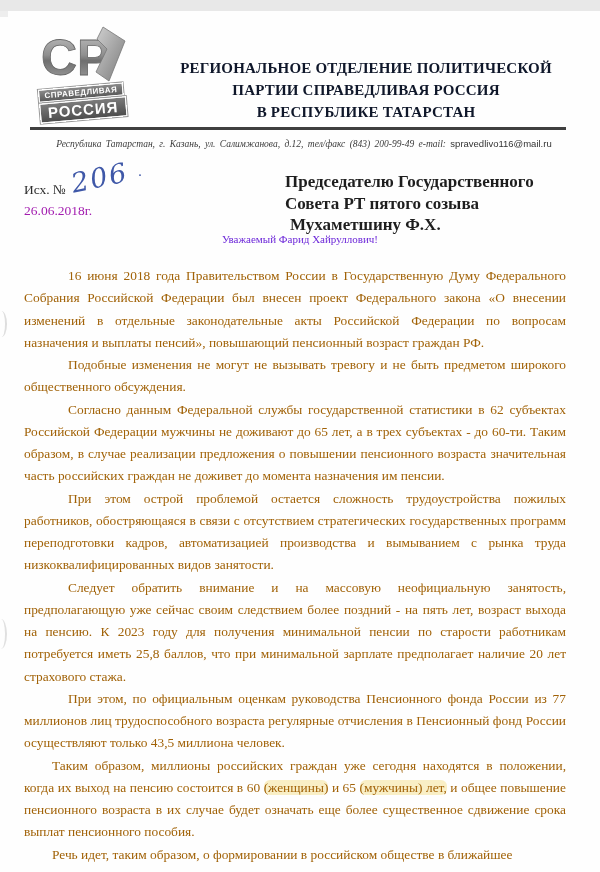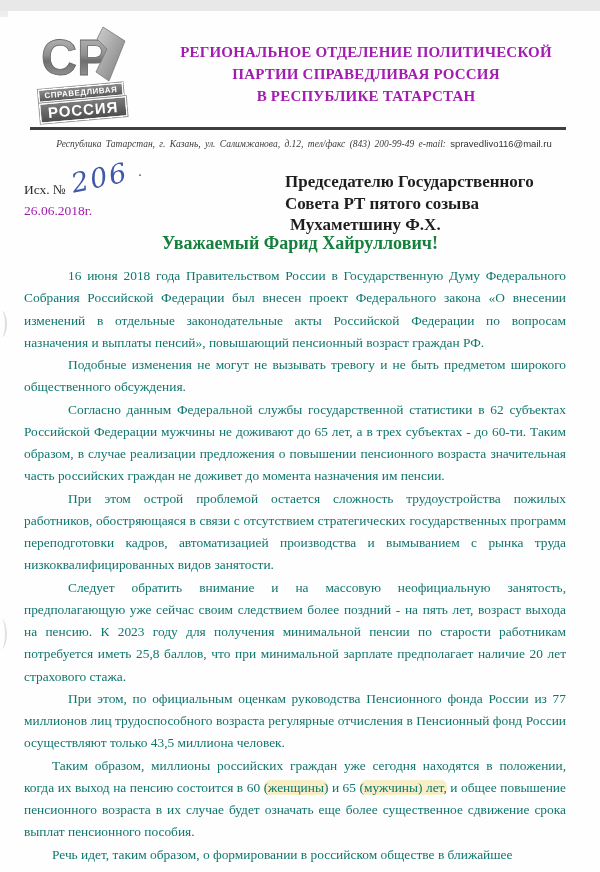--- a/index.html
+++ b/index.html
@@ -14,23 +14,23 @@
   .logo svg { display:block; }
   .banners { position:absolute; left:6px; top:62px; transform:rotate(-5deg); }
   .banner { display:inline-block; text-align:center; color:#fff;
             font-family:"Liberation Sans", sans-serif; font-weight:bold;
             background:linear-gradient(180deg,#8a8a8a,#5a5a5a);
             border:1px solid #fdfdfd; box-shadow:0 0 0 1px #9a9a9a; }
   .banner-top { font-size:8px; letter-spacing:.5px; padding:1px 5px; }
   .banner-bottom { font-size:15px; letter-spacing:1px; padding:0 7px 1px;
             background:linear-gradient(180deg,#7c7c7c,#4d4d4d); margin-top:1px; }
 
-  .org-name { position:absolute; left:140px; right:8px; top:30px;
+  .org-name { position:absolute; left:140px; right:8px; top:46px;
     text-align:center; font-weight:bold; font-size:15px; line-height:22px;
-    color:#a21caf; letter-spacing:.2px; }
+    color:#0f172a; letter-spacing:.2px; }
 
   .rule { position:absolute; left:30px; top:116px; width:536px; height:3px;
     background:#3f3f3f; }
 
   .contact-line { position:absolute; left:8px; right:0; top:127px;
     text-align:center; font-style:italic; font-size:9.5px; color:#3a3a3a;
     word-spacing:2px; }
   .contact-line .email { font-style:normal;
     font-family:"Liberation Sans", sans-serif; font-size:9.5px; color:#333; }
 
@@ -41,25 +41,25 @@
     transform:rotate(-12deg); position:relative; top:-7px; left:5px; }
   .hw-dot { color:#3f58a8; font-size:15px; position:relative; top:-14px;
     margin-left:14px; }
   .ref-date { margin-top:3px; font-size:13.5px; color:#a21caf; }
 
   .recipient { position:absolute; left:285px; top:160px; font-weight:bold;
     font-size:17px; line-height:21.5px; color:#1e1e1e; }
   .recipient .r3 { padding-left:5px; }
 
   .salutation { position:absolute; left:0; right:0; top:222px;
-    text-align:center; font-weight:bold; font-size:18px; color:#15803d; }
+    text-align:center; font-weight:normal; font-size:11px; color:#6d28d9; }
 
   
   .body-text { position:absolute; left:24px; right:34px; top:254px;
-    font-size:13.4px; line-height:22.25px; text-align:justify; color:#0f766e; }
+    font-size:13.4px; line-height:22.25px; text-align:justify; color:#a16207; }
   .body-text p { margin:0; text-indent:44px; }
   .body-text p.indent-sm { text-indent:28px; }
   .hl { background:rgba(243,222,130,.45);border-radius:6px; }
 
   
   .artifact { position:absolute; opacity:.55; pointer-events:none; }
   .artifact-1 { left:-4px; top:300px; width:9px; height:26px;
     border-right:2px solid #c4c4c4; border-radius:50%; }
   .artifact-2 { left:-5px; top:608px; width:10px; height:30px;
     border-right:2px solid #c9c9c9; border-radius:50%; }

